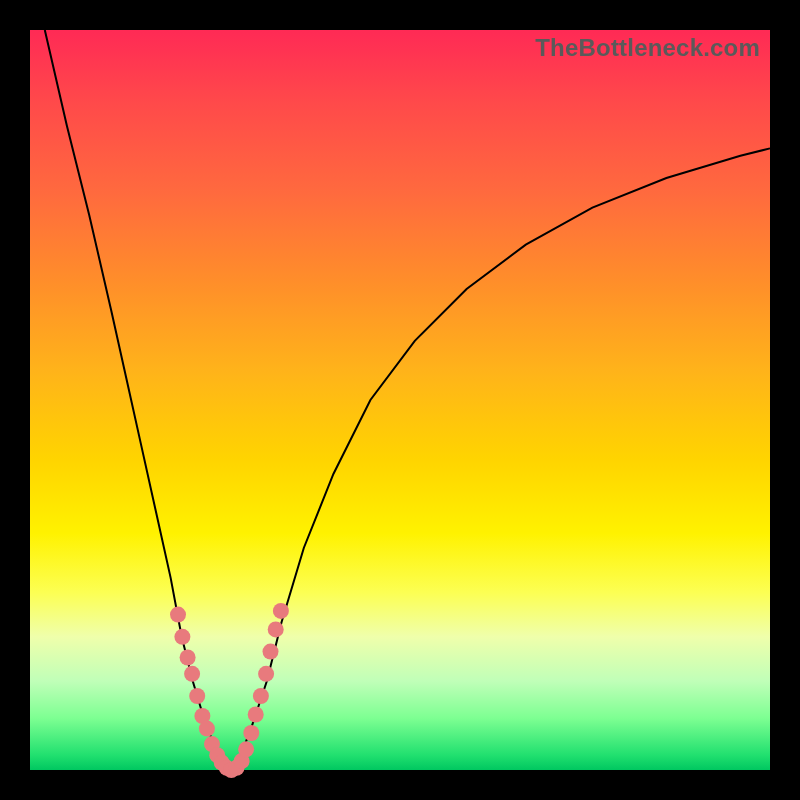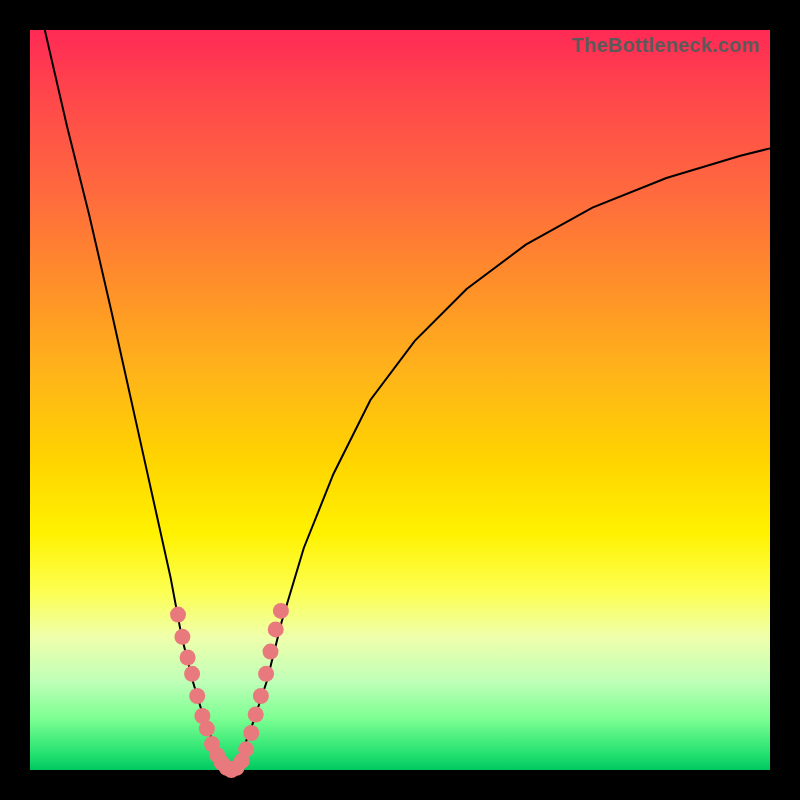--- a/index.html
+++ b/index.html
@@ -39,21 +39,21 @@
       #c0ffb8 88%,
       #7dff92 93%,
       #21e06f 98%,
       #00c760 100%
     );
   }
   .watermark {
     position: absolute;
     top: 4px;
     right: 10px;
-    font-size: 20px;
+    font-size: 24px;
     font-weight: 600;
     color: #5a5a5a;
     letter-spacing: 0.2px;
     user-select: none;
   }
   svg.curves {
     position: absolute;
     left: 0;
     top: 0;
     width: 740px;

